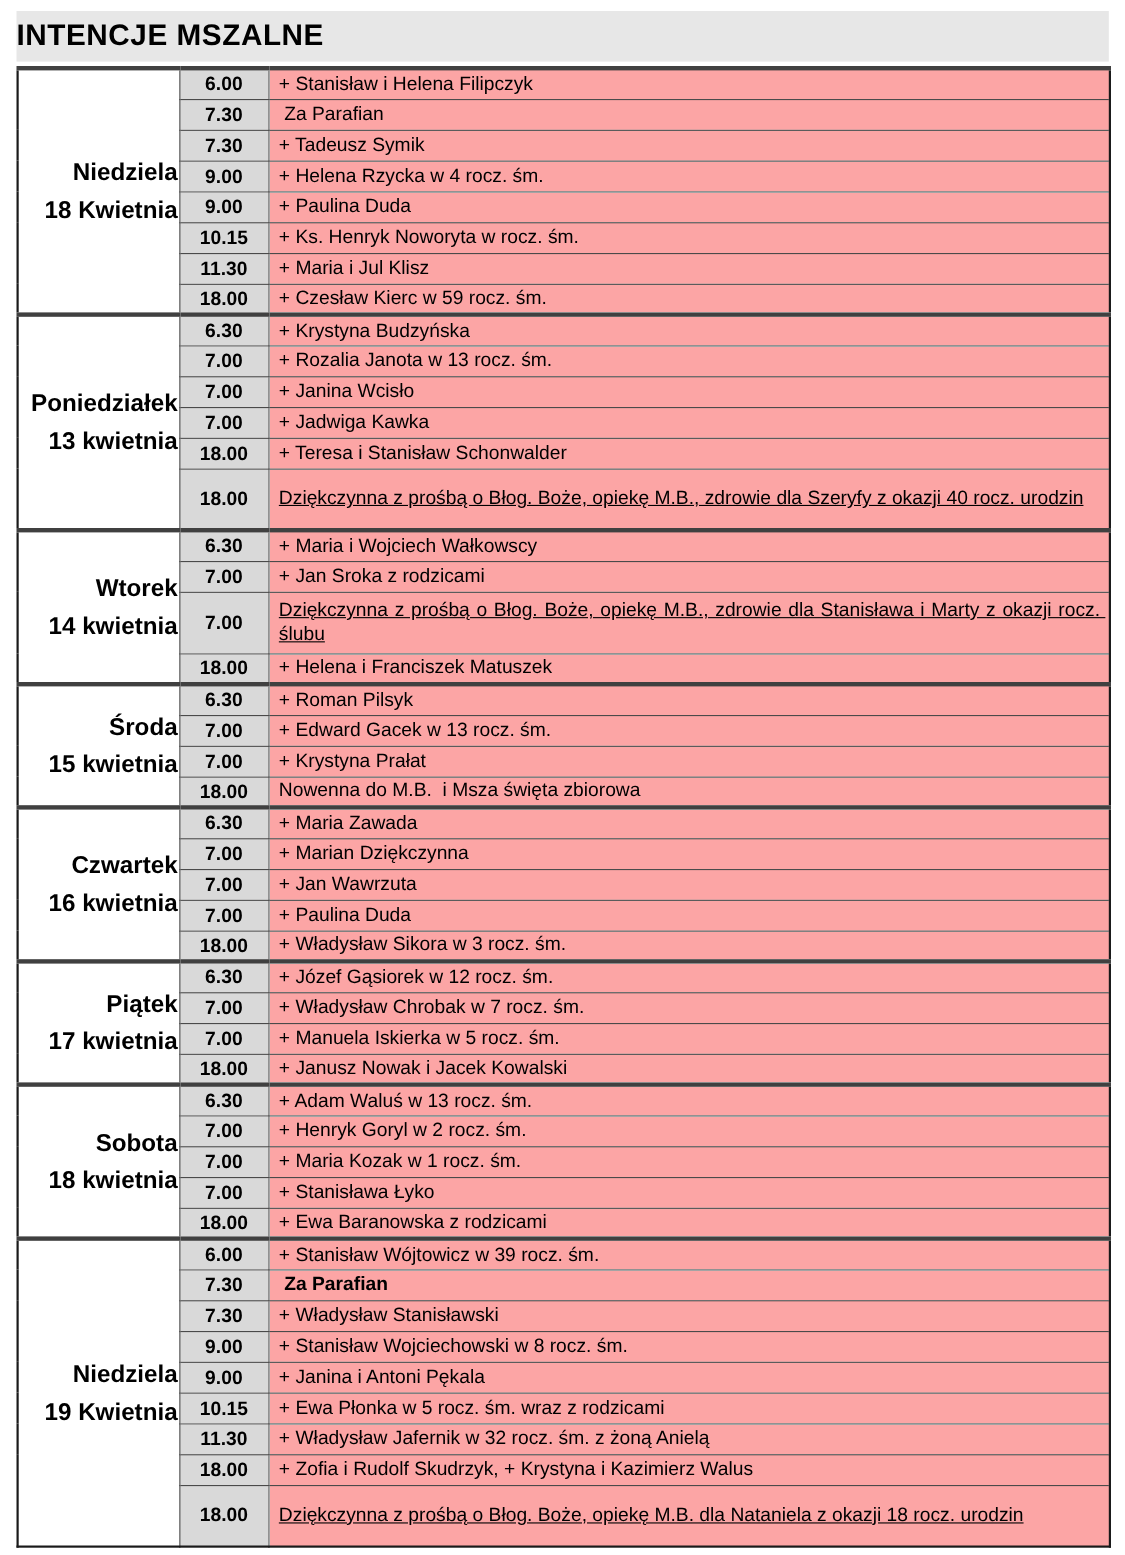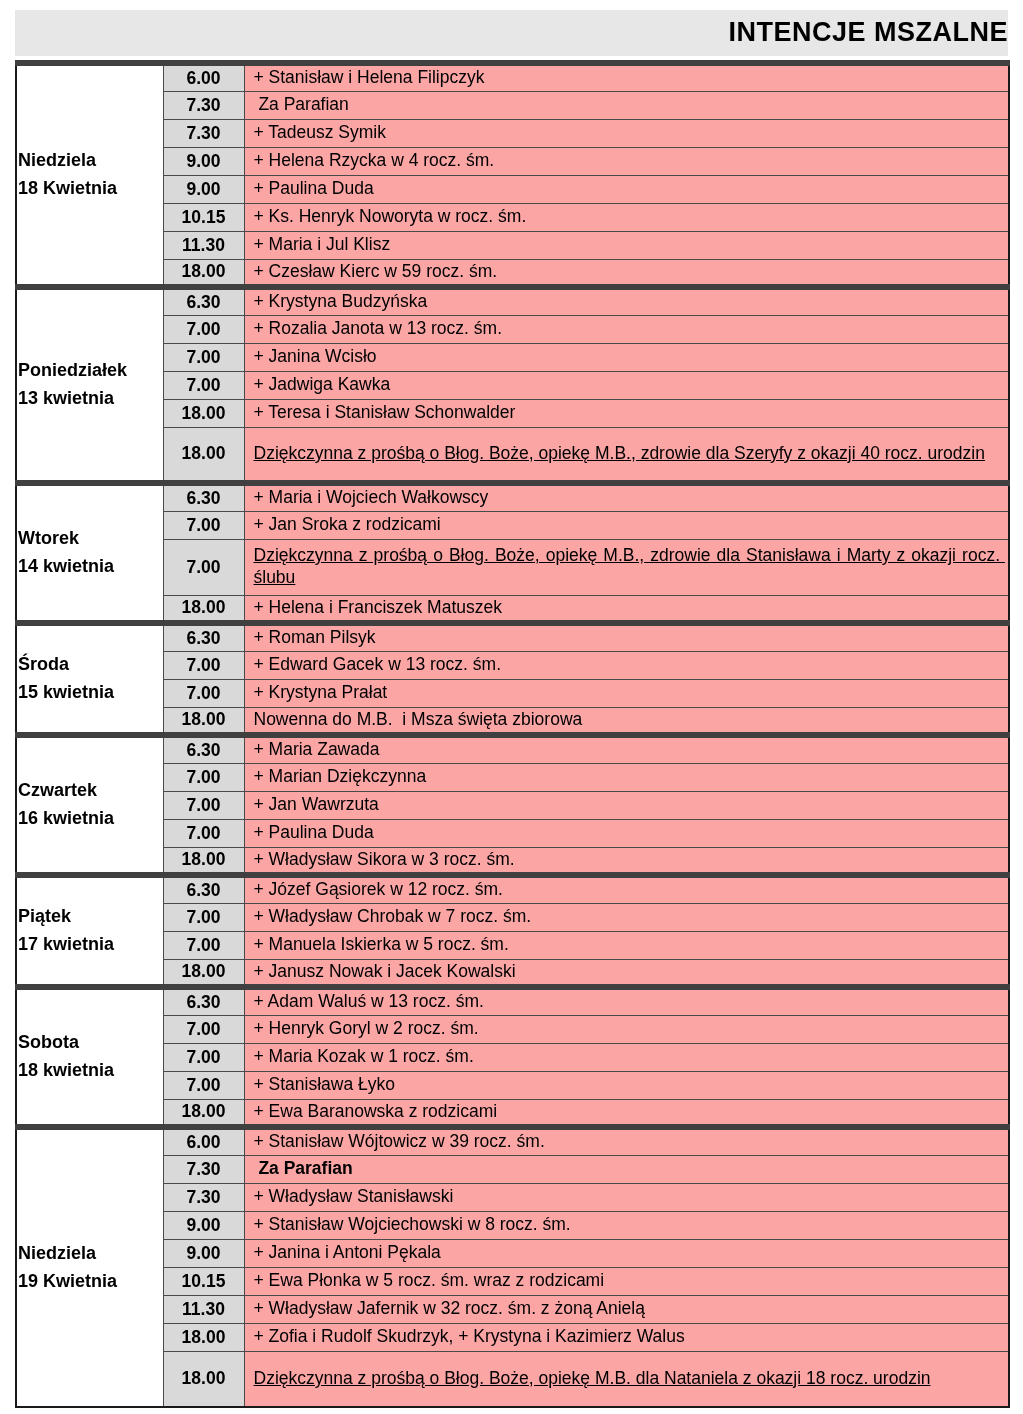--- a/index.html
+++ b/index.html
@@ -13,21 +13,21 @@
     width: 1023px;
     height: 1414px;
     box-sizing: border-box;
     padding: 10px 15px 0 15px;
     background: #ffffff;
     overflow: hidden;
   }
   .title-bar {
     width: 993px;
     background: #e7e7e7;
-    text-align: right;
+    text-align: left;
     font-weight: bold;
     font-size: 27px;
     letter-spacing: 0.5px;
     padding: 7px 0 8px 0;
     box-sizing: border-box;
   }
   table.schedule {
     margin-top: 4px;
     width: 993px;
     border-collapse: collapse;
@@ -36,27 +36,27 @@
   }
   col.c-day { width: 147px; }
   col.c-time { width: 81px; }
   col.c-int { width: 765px; }
   td {
     border: 1px solid #4a4a4a;
     vertical-align: middle;
     box-sizing: border-box;
     overflow: hidden;
   }
-  tr.block-start td { border-top: 6px solid #404040; }
+  tr.block-start td { border-top: 4px solid #404040; }
   tr.row { height: 28px; }
   tr.row.tall { height: 56px; }
   td.day-cell {
-    text-align: left;
+    text-align: right;
     font-weight: bold;
-    font-size: 18px;
+    font-size: 22px;
     line-height: 1.55;
     background: #ffffff;
     border-top: 2px solid #1a1a1a;
   }
   td.time-cell {
     text-align: center;
     font-weight: bold;
     font-size: 17.5px;
     background: #d9d9d9;
   }

